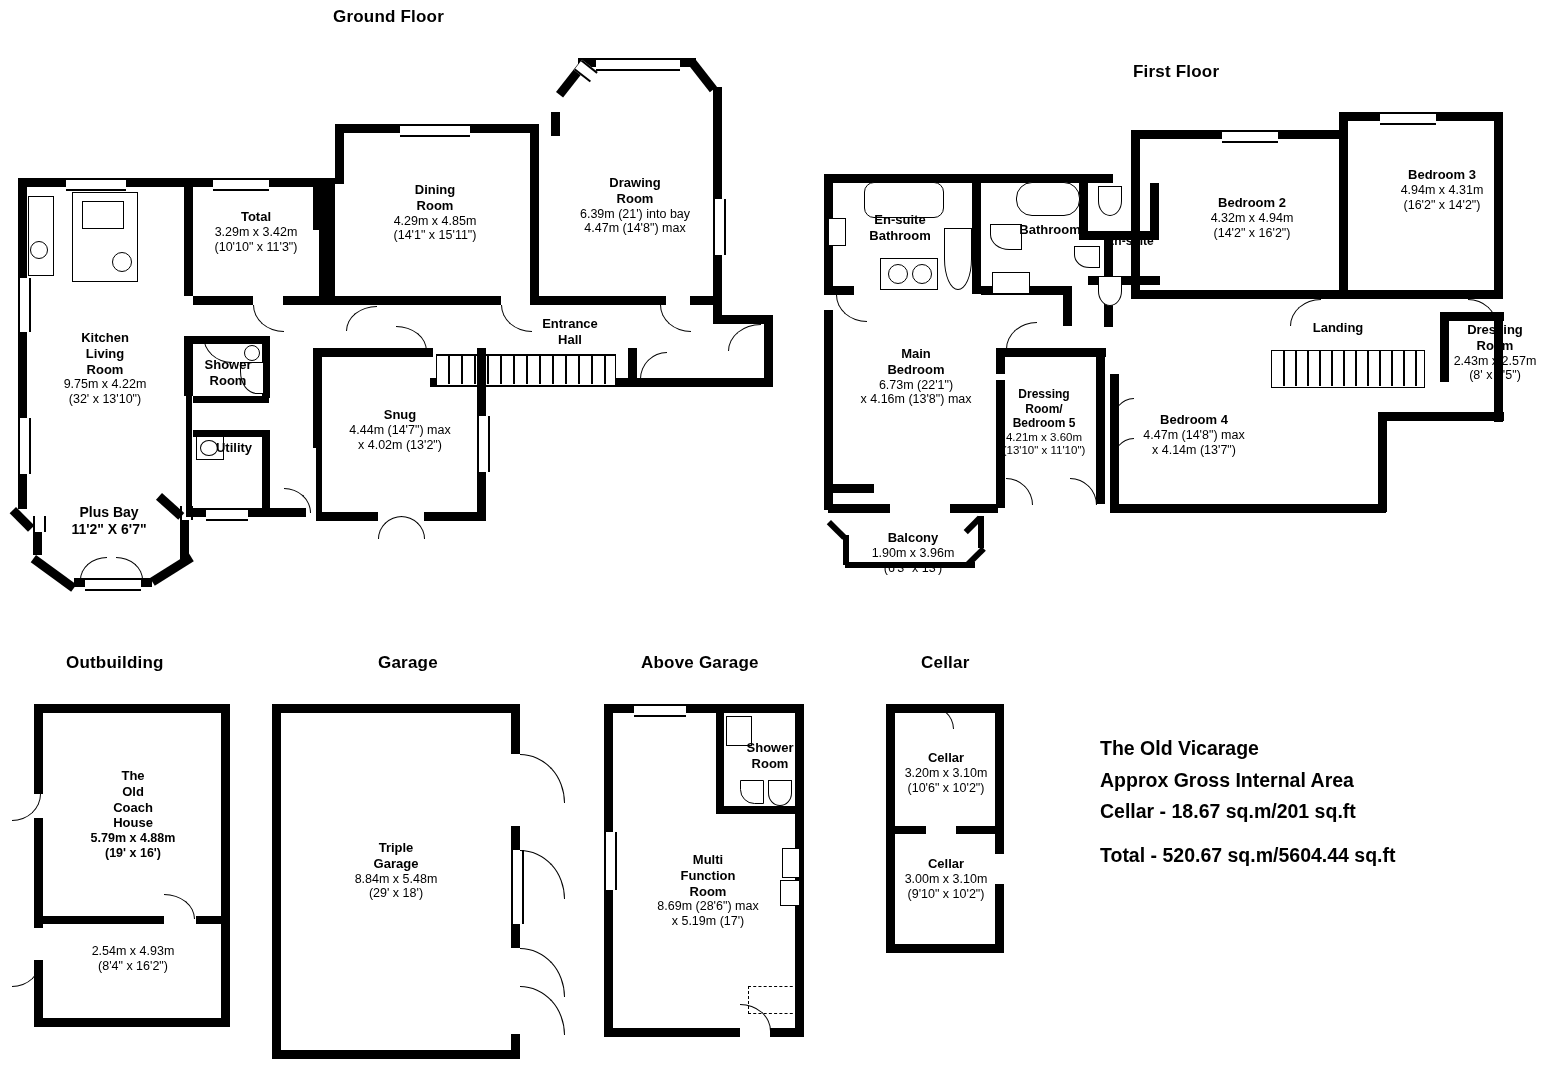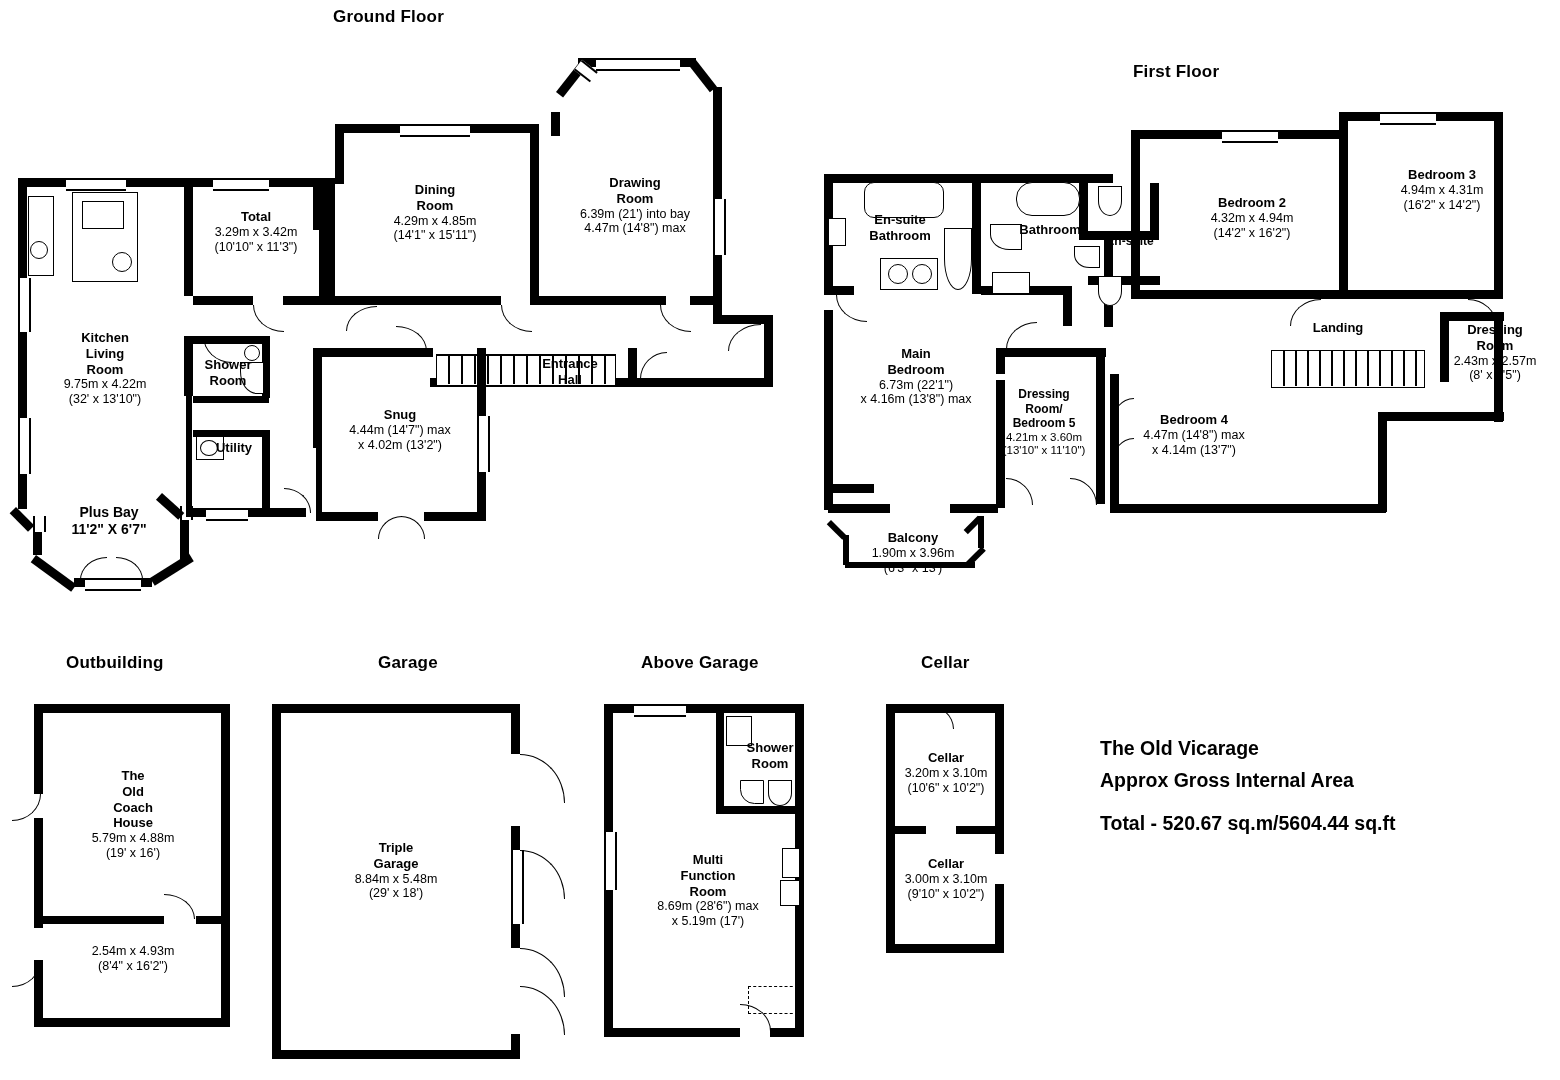--- a/index.html
+++ b/index.html
@@ -169,21 +169,21 @@
 Room</span></b><br>
       <span>4.29m x 4.85m</span><br>
       <span>(14'1" x 15'11")</span>
     </div>
     <div class="lbl" style="left:545px;top:175px;width:180px;">
       <b><span style="white-space:pre-line;">Drawing
 Room</span></b><br>
       <span>6.39m (21') into bay</span><br>
       <span>4.47m (14'8") max</span>
     </div>
-    <div class="lbl" style="left:500px;top:316px;width:140px;margin-top:40px;">
+    <div class="lbl" style="left:500px;top:316px;width:140px;">
       <b><span style="white-space:pre-line;">Entrance
 Hall</span></b>
     </div>
     <div class="lbl" style="left:178px;top:357px;width:100px;">
       <b><span style="white-space:pre-line;">Shower
 Room</span></b>
     </div>
     <div class="lbl" style="left:192px;top:440px;width:84px;">
       <b>Utility</b>
     </div>
@@ -346,21 +346,21 @@
     <div class="wall" style="left:34px;top:818px;width:9px;height:110px;"></div>
     <div class="wall" style="left:34px;top:960px;width:9px;height:66px;"></div>
     <div class="wall" style="left:34px;top:1018px;width:196px;height:9px;"></div>
     <div class="wall" style="left:221px;top:704px;width:9px;height:322px;"></div>
     <div class="wall" style="left:34px;top:916px;width:130px;height:8px;"></div>
     <div class="wall" style="left:196px;top:916px;width:34px;height:8px;"></div>
     <div class="doorTR" style="left:164px;top:894px;width:30px;height:24px;border-left:none;border-bottom:none;"></div>
     <div class="doorR" style="left:12px;top:794px;width:28px;height:26px;border-top:none;border-left:none;"></div>
     <div class="doorR" style="left:12px;top:960px;width:28px;height:26px;border-top:none;border-left:none;"></div>
 
-    <div class="lbl" style="left:68px;top:768px;width:130px;">
+    <div class="lbl" style="left:68px;top:768px;width:130px;font-weight:bold;">
       <b><span style="white-space:pre-line;">The
 Old
 Coach
 House</span></b><br>
       <span>5.79m x 4.88m</span><br>
       <span>(19' x 16')</span>
     </div>
     <div class="lbl" style="left:68px;top:944px;width:130px;">
       <span>2.54m x 4.93m</span><br>
       <span>(8'4" x 16'2")</span>
@@ -441,16 +441,17 @@
     <div class="lbl" style="left:896px;top:856px;width:100px;">
       <b>Cellar</b><br>
       <span>3.00m x 3.10m</span><br>
       <span>(9'10" x 10'2")</span>
     </div>
   </div>
 
   <div class="summary" style="left:1100px;top:733px;">
     <div>The Old Vicarage</div>
     <div>Approx Gross Internal Area</div>
+    <div>Cellar - 18.67 sq.m/201 sq.ft</div>
     <div style="margin-top:12px;">Total - 520.67 sq.m/5604.44 sq.ft</div>
   </div>
 
 </div>
 
 </body></html>

